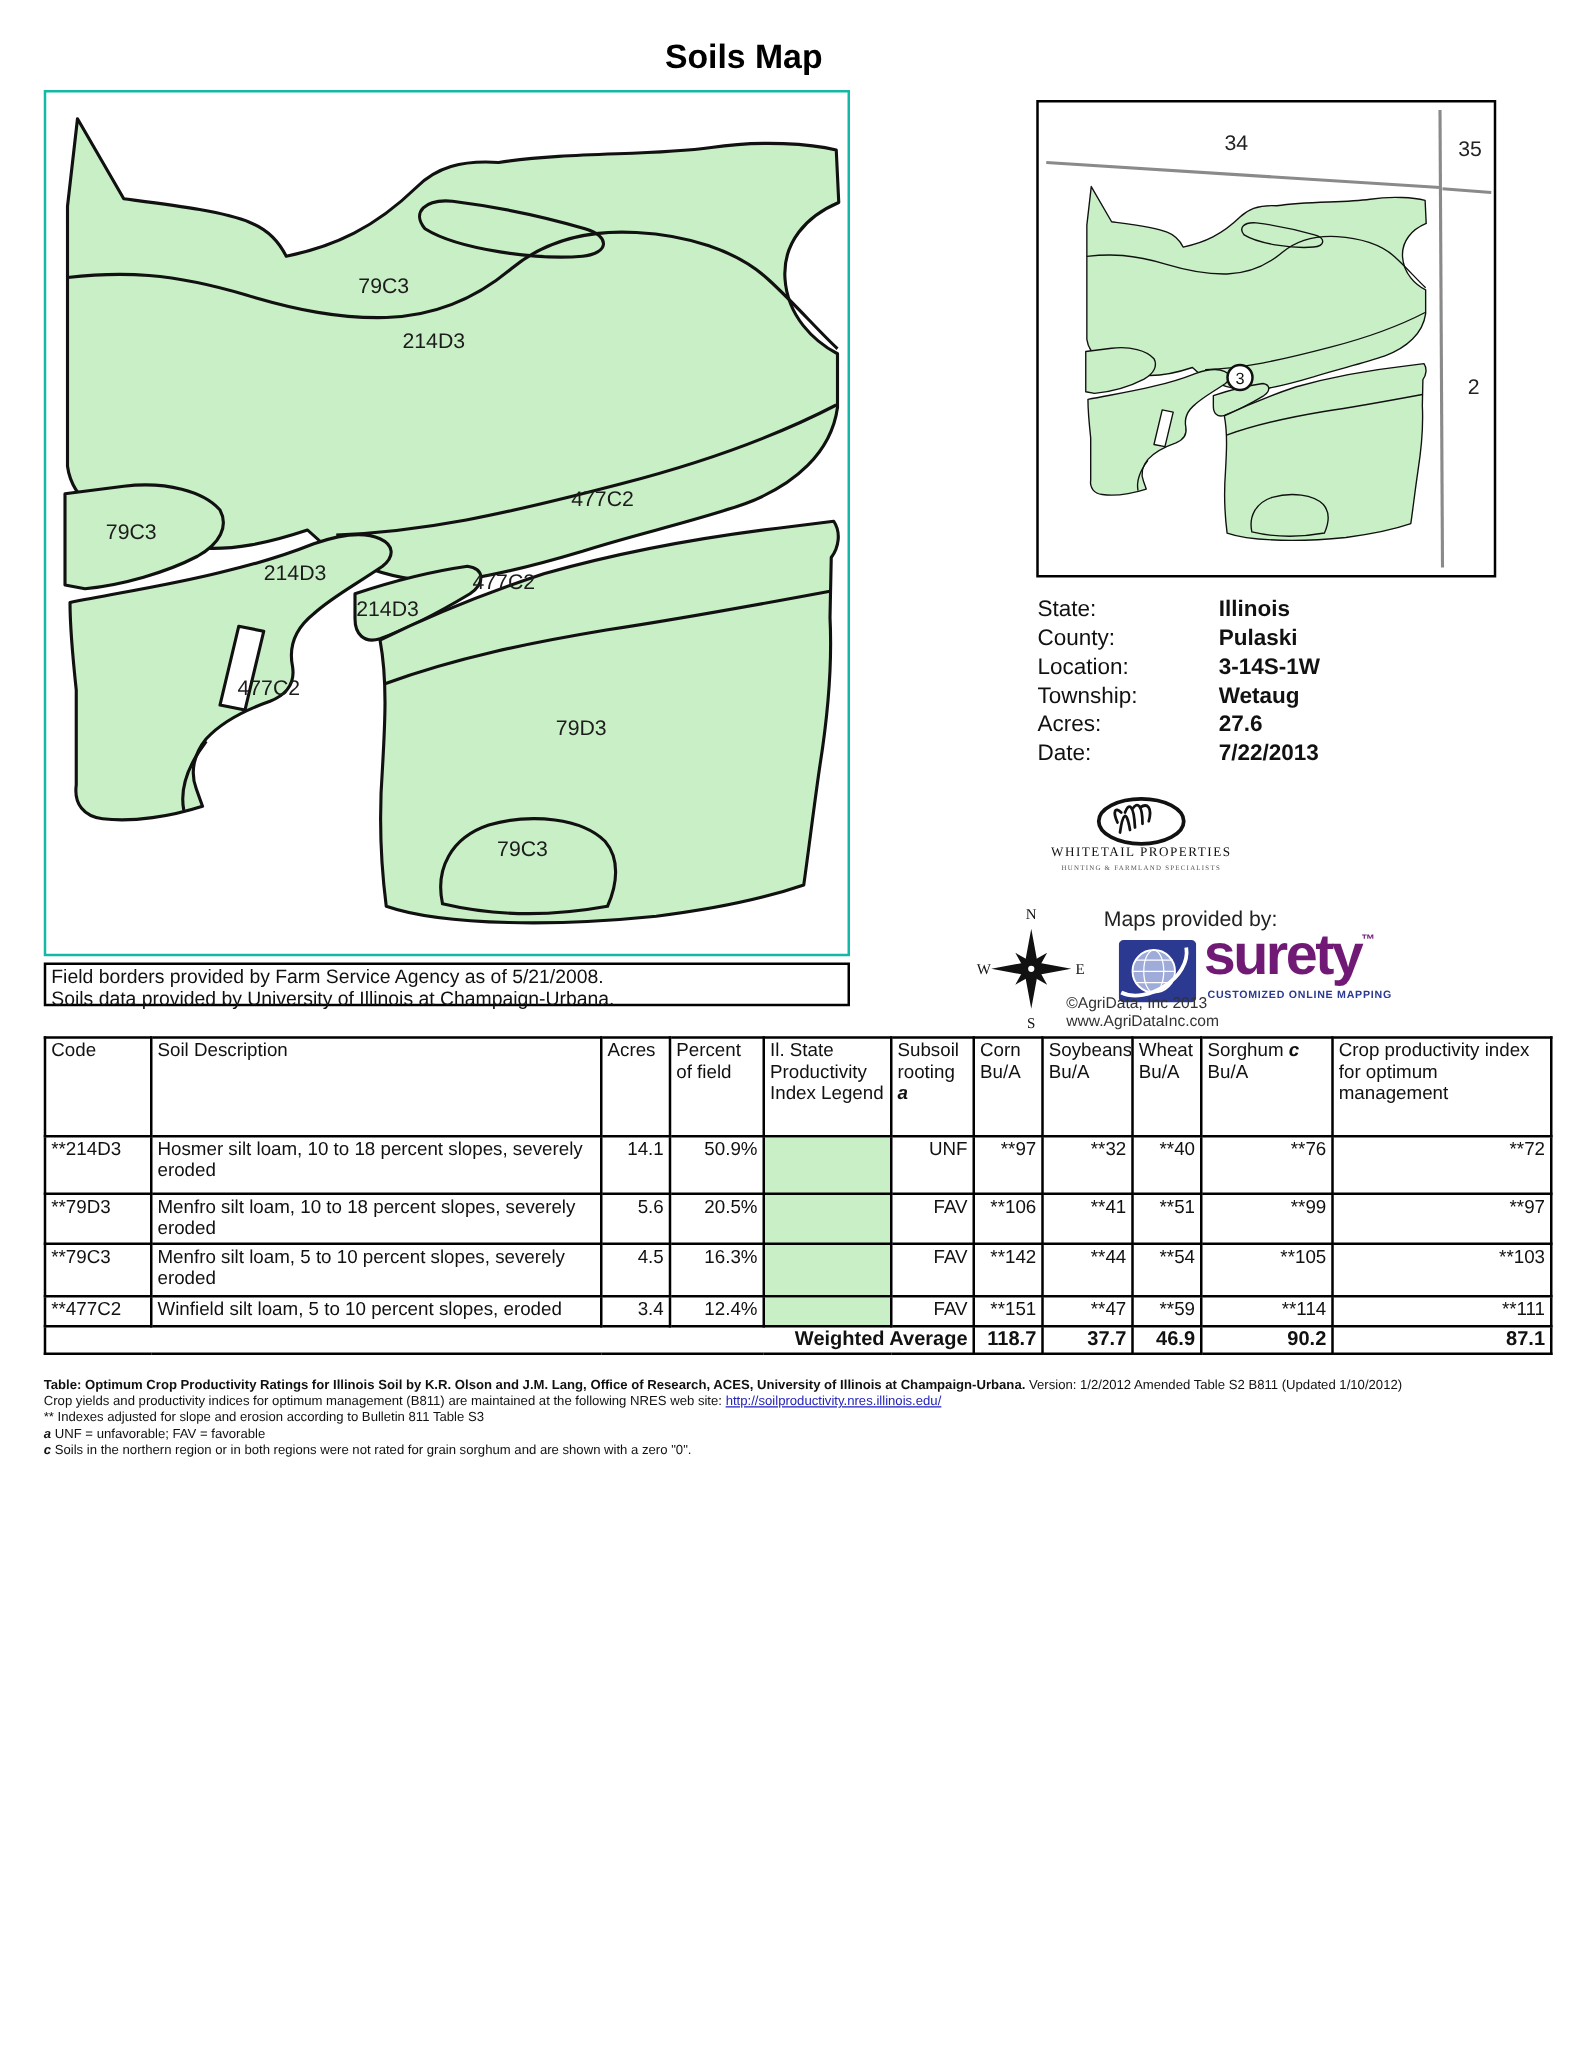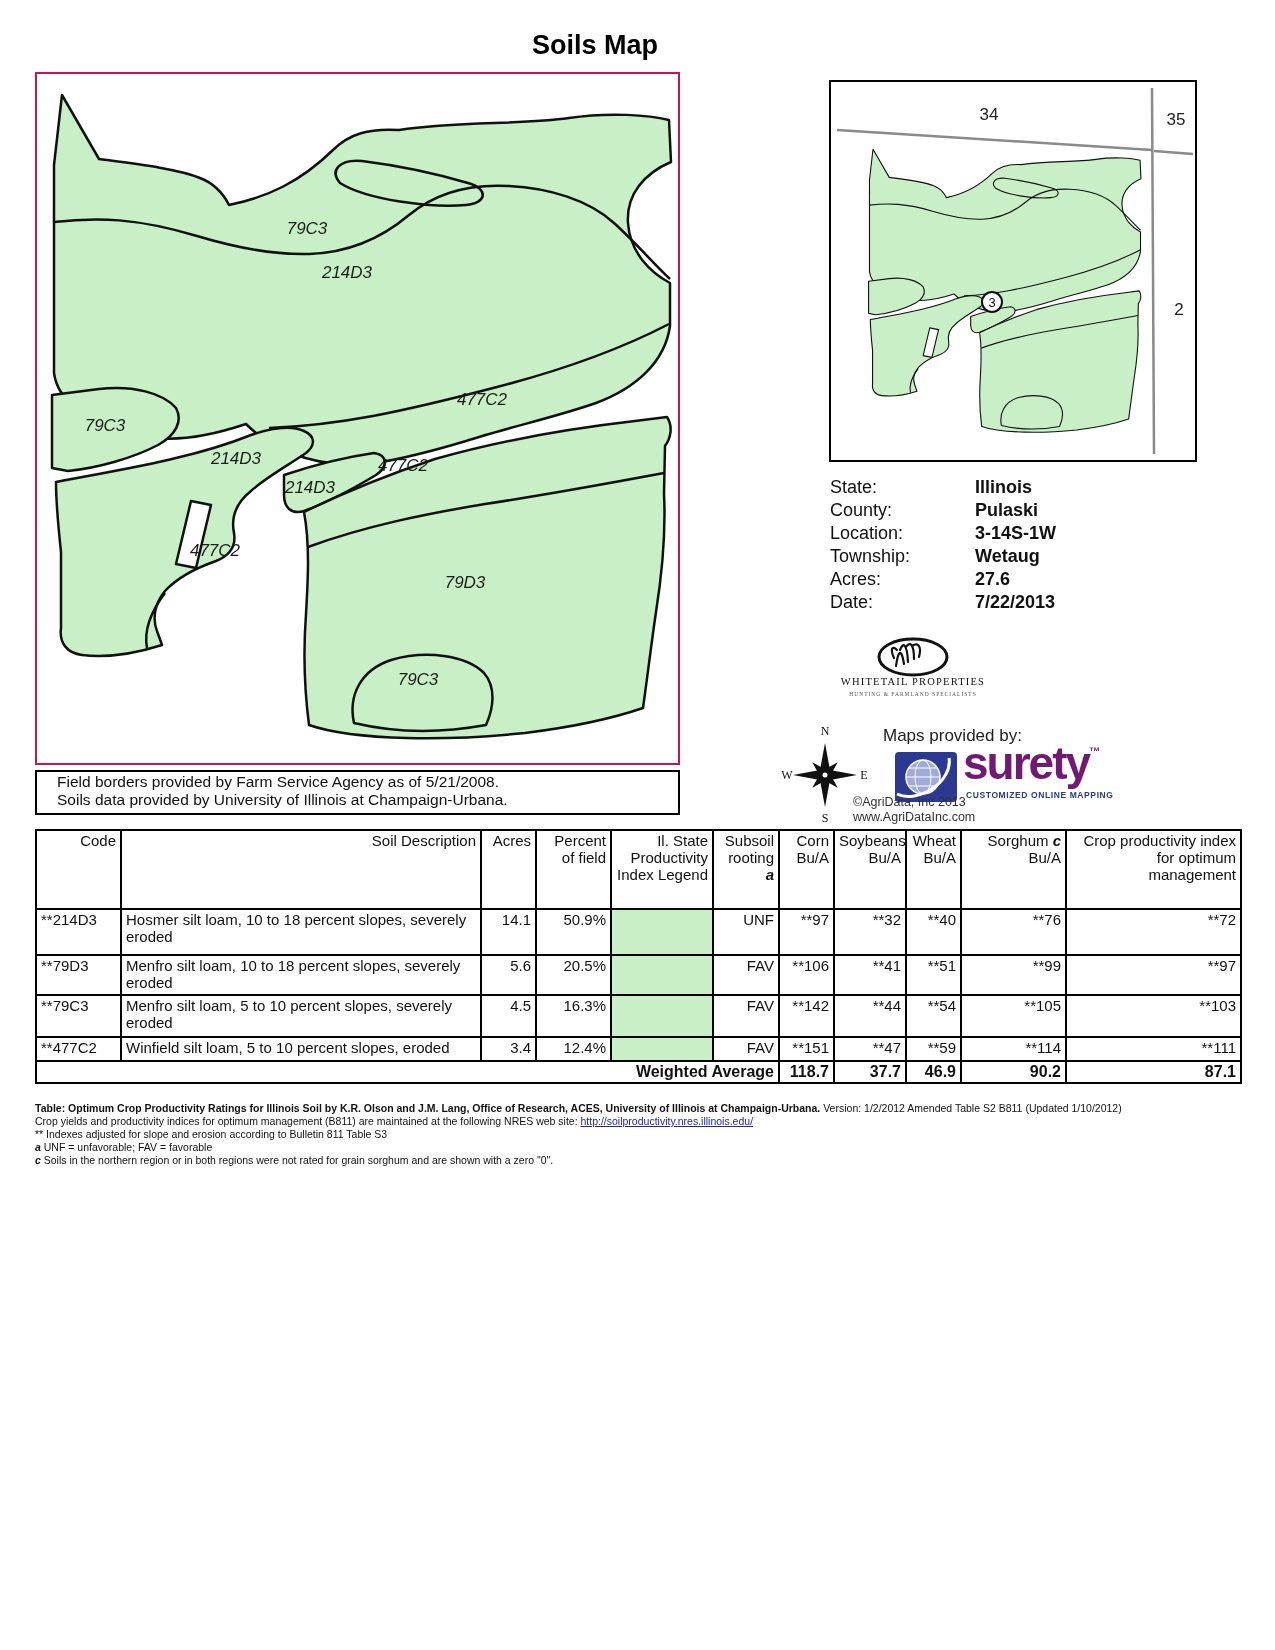--- a/index.html
+++ b/index.html
@@ -2,25 +2,25 @@
 <html><head>
 <meta charset="utf-8">
 <style>
   html,body{margin:0;padding:0;background:#fff;}
   #page{position:relative;width:1275px;height:1650px;background:#fff;
         font-family:"Liberation Sans",sans-serif;color:#111;overflow:hidden;}
   .title{position:absolute;left:320px;top:30px;width:550px;text-align:center;
          font-size:27px;font-weight:bold;color:#000;}
   
   .map-box{position:absolute;left:35px;top:72px;width:645px;height:693px;
-           border:2px solid #be185d;box-sizing:border-box;background:#fff;font-style:italic;}
+           border:2px solid #14b8a6;box-sizing:border-box;background:#fff;}
   .map-label{position:absolute;transform:translate(-50%,-50%);font-size:17px;color:#1c1c1c;white-space:nowrap;}
   
-  .caption-box{position:absolute;left:35px;top:770px;width:645px;height:45px;
-               border:2px solid #000;box-sizing:border-box;font-size:15.5px;line-height:18px;padding:1px 20px;}
+  .caption-box{position:absolute;left:35px;top:770px;width:645px;height:35px;
+               border:2px solid #000;box-sizing:border-box;font-size:15.5px;line-height:18px;padding:1px 4px;}
   
   .locator-box{position:absolute;left:829px;top:80px;width:368px;height:382px;
                border:2px solid #000;box-sizing:border-box;background:#fff;}
   
   .info-block{position:absolute;left:830px;top:476px;font-size:18px;line-height:23px;}
   .info-row{display:flex;}
   .info-label{width:145px;}
   .info-value{font-weight:bold;}
   
   .whitetail{position:absolute;left:838px;top:636px;width:150px;height:66px;}
@@ -32,21 +32,21 @@
                color:#701a75;letter-spacing:-2px;}
   .surety-tm{font-size:11px;vertical-align:24px;letter-spacing:0;}
   .surety-tagline{position:absolute;left:71px;top:40px;font-size:8.5px;font-weight:bold;
                   color:#2b3990;letter-spacing:0.6px;}
   .agridata{position:absolute;left:853px;top:795px;font-size:12.5px;color:#333;line-height:15px;}
   
   .soil-table{position:absolute;left:35px;top:829px;border-collapse:collapse;table-layout:fixed;
               width:1205px;font-size:15px;}
   .soil-table th,.soil-table td{border:2px solid #000;padding:1px 4px;vertical-align:top;
               overflow:hidden;}
-  .soil-table th{font-weight:normal;text-align:right;height:75px;}
+  .soil-table th{font-weight:normal;text-align:left;height:75px;}
   .num{text-align:right;}
   .legend-cell{background:#c9efc6;}
   .wa-label{text-align:right;font-weight:bold;font-size:16px;margin-top:36px;}
   .wa-val{font-weight:bold;font-size:16px;text-align:right;}
   .note-sup{font-weight:bold;font-style:italic;}
   
   .footnotes{position:absolute;left:35px;top:1102px;width:1210px;font-size:10.5px;line-height:13px;color:#111;}
   .fn-link{color:#2222bb;text-decoration:underline;}
   .fn-bold{font-weight:bold;}
 </style>

